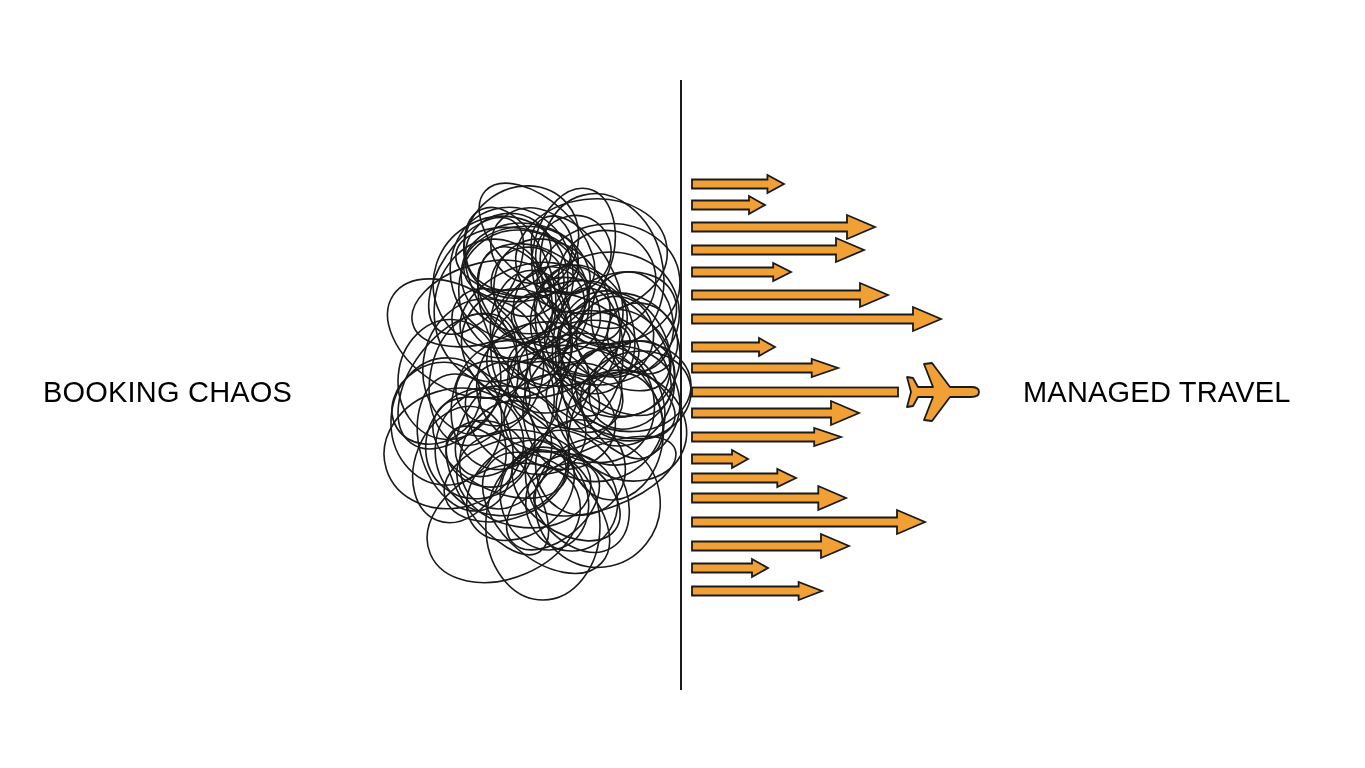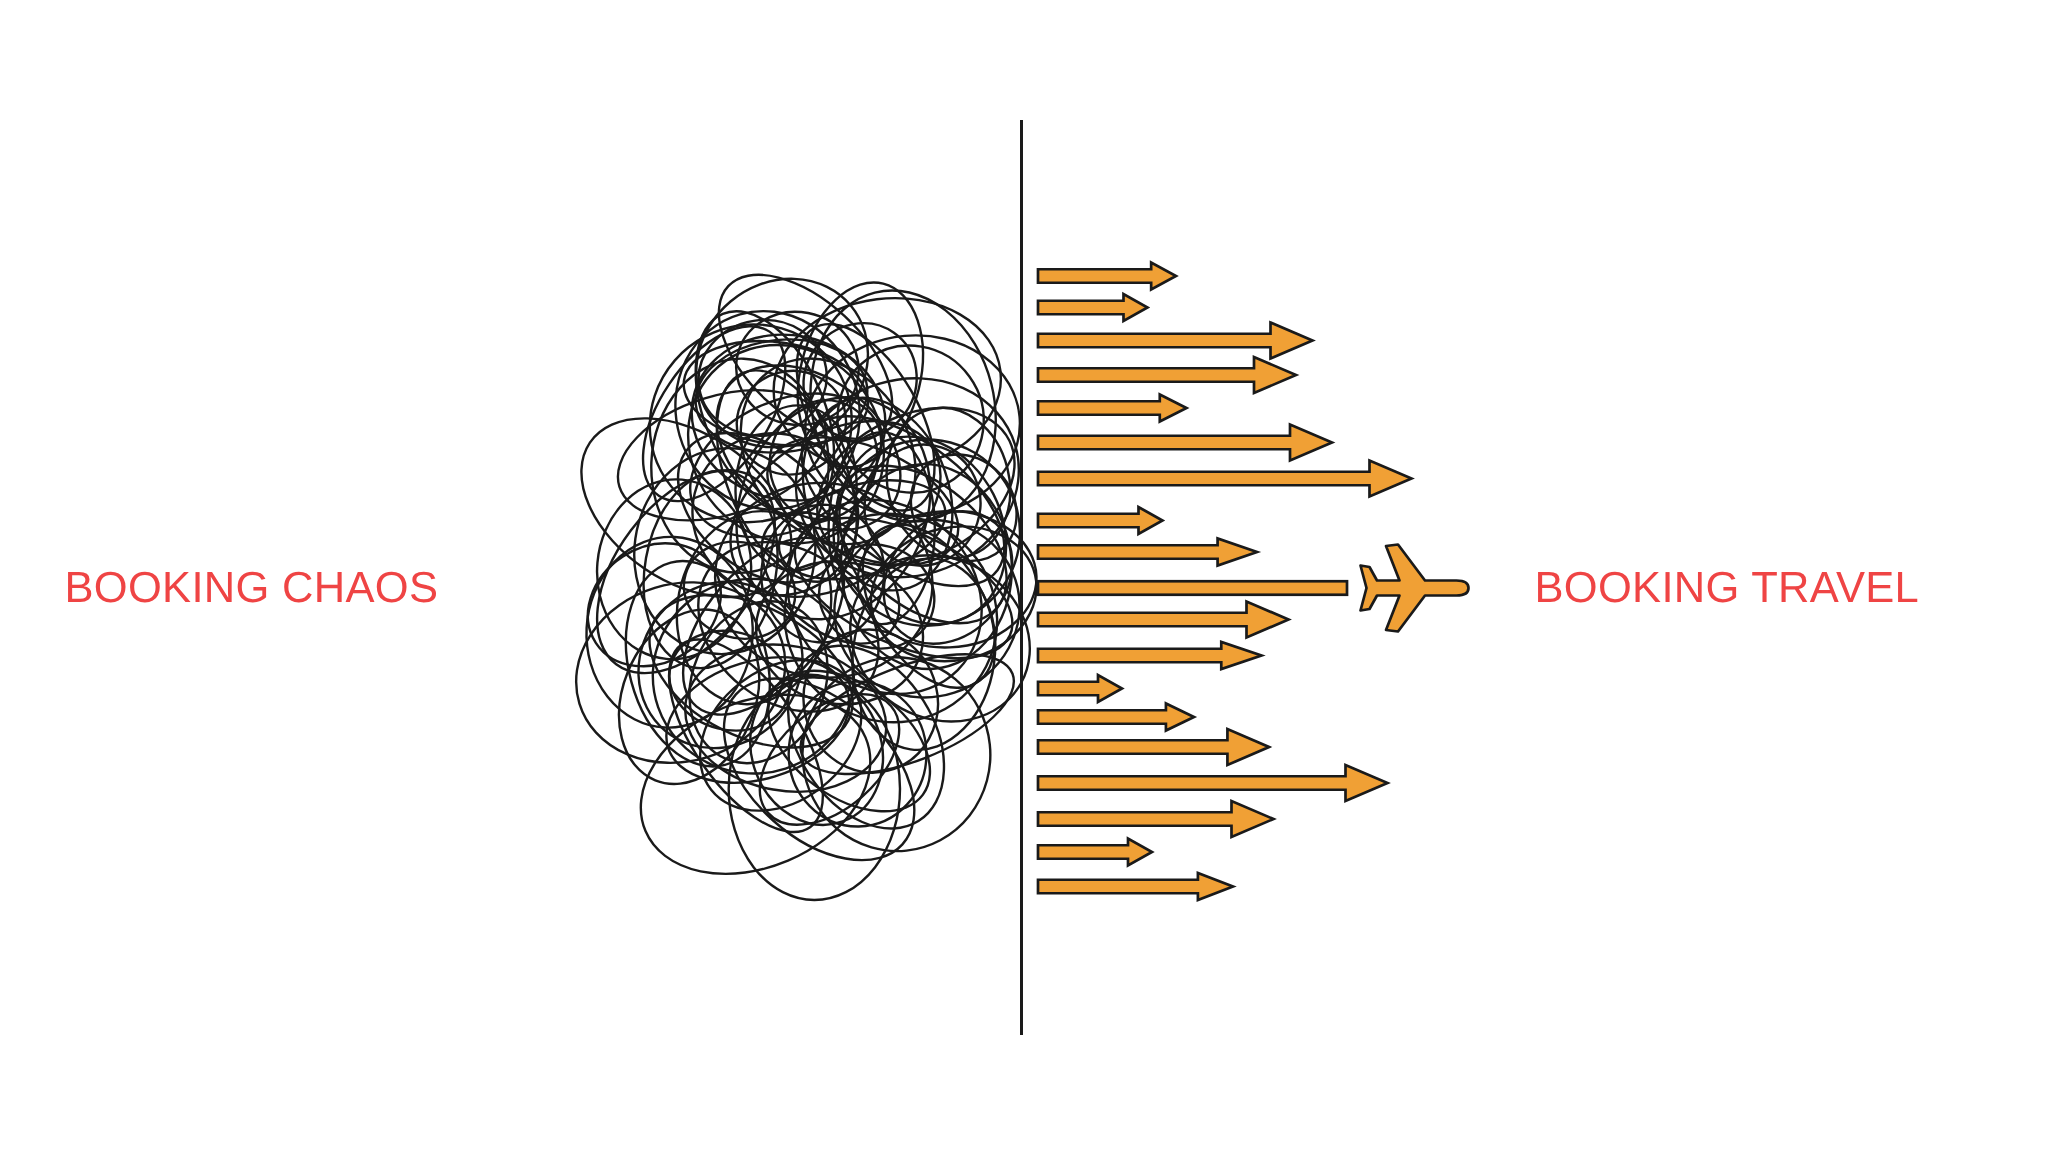--- a/index.html
+++ b/index.html
@@ -1,26 +1,26 @@
 <!DOCTYPE html>
 <html><head>
 <meta charset="utf-8">
 <style>
   html, body { margin:0; padding:0; background:#ffffff; }
   body { width:1365px; height:768px; position:relative; overflow:hidden; font-family:"Liberation Sans", sans-serif; }
-  .label { position:absolute; top:372px; font-size:29px; color:#ef4444; letter-spacing:0.2px; white-space:nowrap; line-height:40px; }
+  .label { position:absolute; top:372px; font-size:29px; color:#000000; letter-spacing:0.2px; white-space:nowrap; line-height:40px; }
   #left-label { left:43px; }
   #right-label { left:1023px; }
   svg#diagram { position:absolute; left:0; top:0; }
 </style>
 </head>
 <body>
 
 <div id="left-label" class="label">BOOKING CHAOS</div>
-<div id="right-label" class="label">BOOKING TRAVEL</div>
+<div id="right-label" class="label">MANAGED TRAVEL</div>
 
 <svg id="diagram" width="1365" height="768" viewBox="0 0 1365 768">
   <g id="scribble" fill="none" stroke="#1a1a1a" stroke-width="1.6">
       <ellipse cx="632.0" cy="385.0" rx="48.0" ry="38.4" transform="rotate(131 632.0 385.0)"></ellipse>
       <ellipse cx="483.2" cy="367.4" rx="68.8" ry="60.2" transform="rotate(98 483.2 367.4)"></ellipse>
       <ellipse cx="509.9" cy="275.4" rx="71.8" ry="39.7" transform="rotate(67 509.9 275.4)"></ellipse>
       <ellipse cx="521.0" cy="264.0" rx="37.4" ry="57.4" transform="rotate(84 521.0 264.0)"></ellipse>
       <ellipse cx="632.3" cy="321.9" rx="40.5" ry="50.5" transform="rotate(166 632.3 321.9)"></ellipse>
       <ellipse cx="511.7" cy="273.5" rx="61.0" ry="66.5" transform="rotate(164 511.7 273.5)"></ellipse>
       <ellipse cx="500.7" cy="447.5" rx="72.7" ry="43.3" transform="rotate(27 500.7 447.5)"></ellipse>

